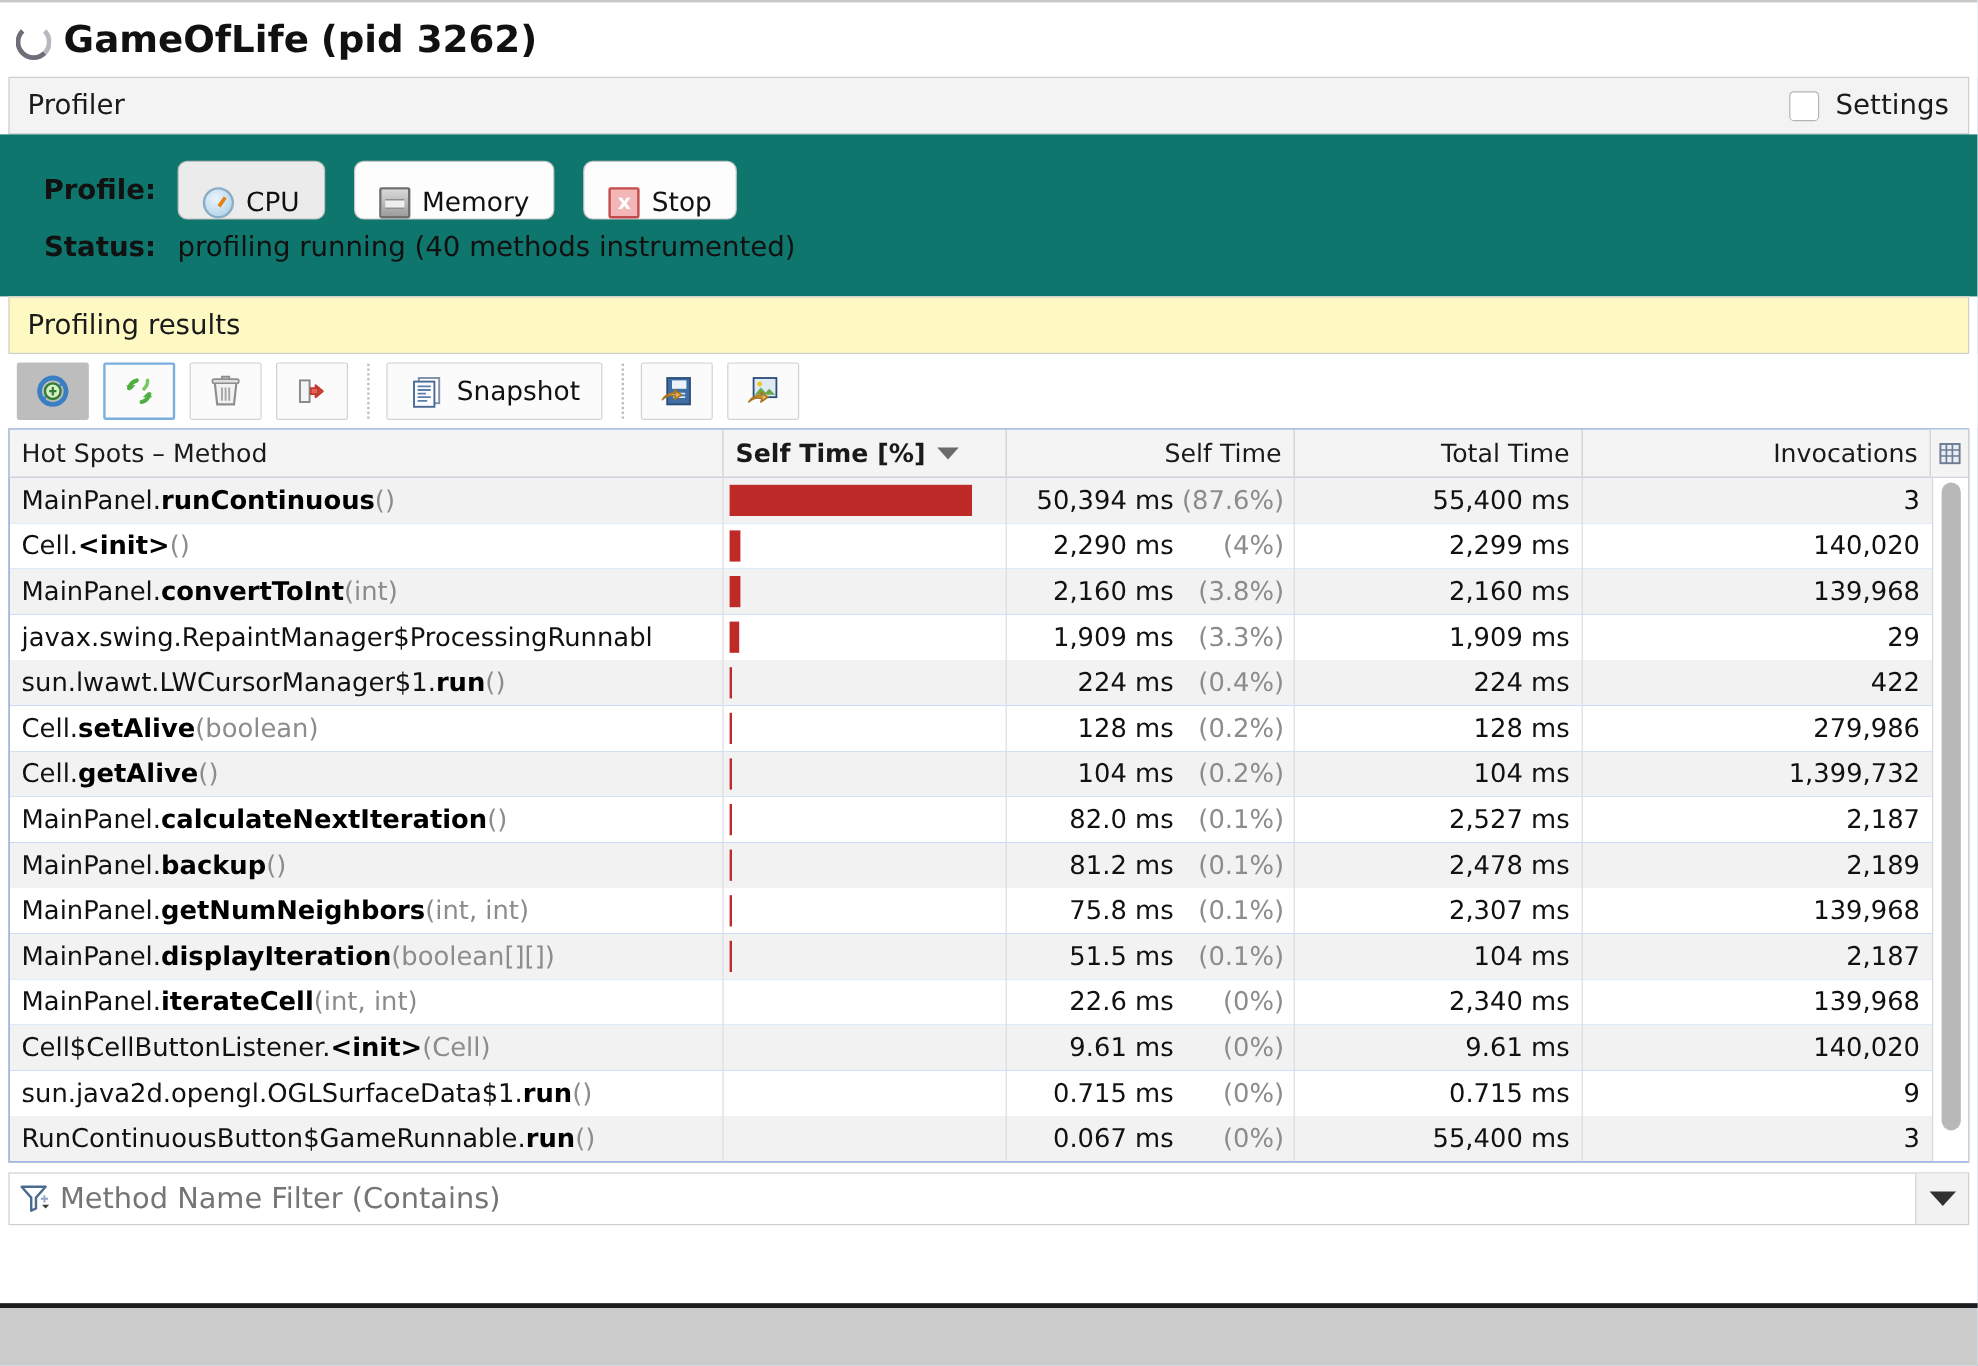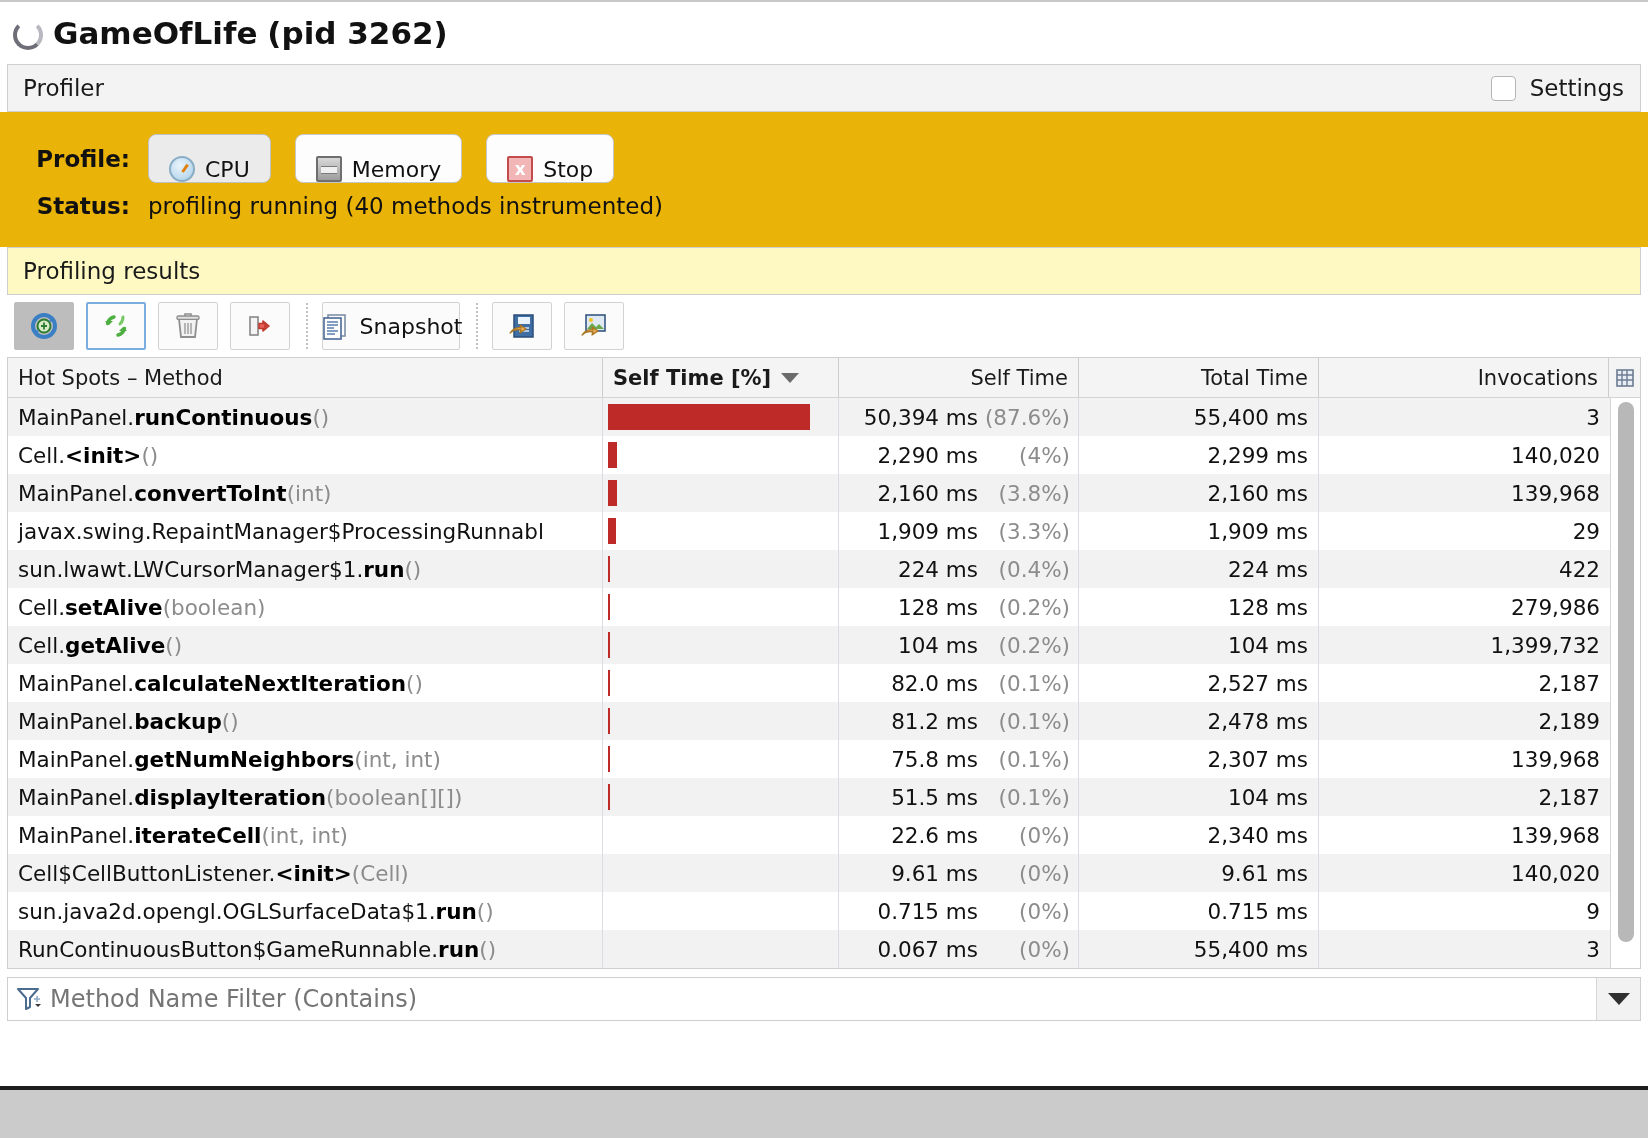--- a/index.html
+++ b/index.html
@@ -68,21 +68,21 @@
     width: 25px; height: 25px;
     border: 1px solid #b5b5b5;
     border-radius: 4px;
     background: #ffffff;
   }
   .settings-label { font-size: 23px; color: #1a1a1a; }
 
   
   .control-panel {
     padding: 22px 0 18px 0;
-    background: #eab308;
+    background: #0f766e;
   }
   .row {
     display: flex;
     align-items: center;
     min-height: 46px;
   }
   .row-label {
     width: 148px;
     text-align: right;
     padding-right: 18px;
@@ -178,21 +178,21 @@
     background: #fbfbfb;
     border-radius: 2px;
     margin-right: 12px;
     display: flex; align-items: center; justify-content: center;
     cursor: pointer;
     position: relative;
   }
   .tbtn.active { background: #bdbdbd; border-color: #bdbdbd; }
   .tbtn.focused { border: 2px solid #7aaee0; background: #fbfbfb; }
   .tbtn.wide {
-    width: 138px;
+    width: 180px;
     gap: 10px;
     font-size: 22px;
     color: #111;
   }
   .sep {
     width: 1px; height: 46px;
     border-left: 2px dotted #c0c0c0;
     margin: 0 14px 0 4px;
   }
 

